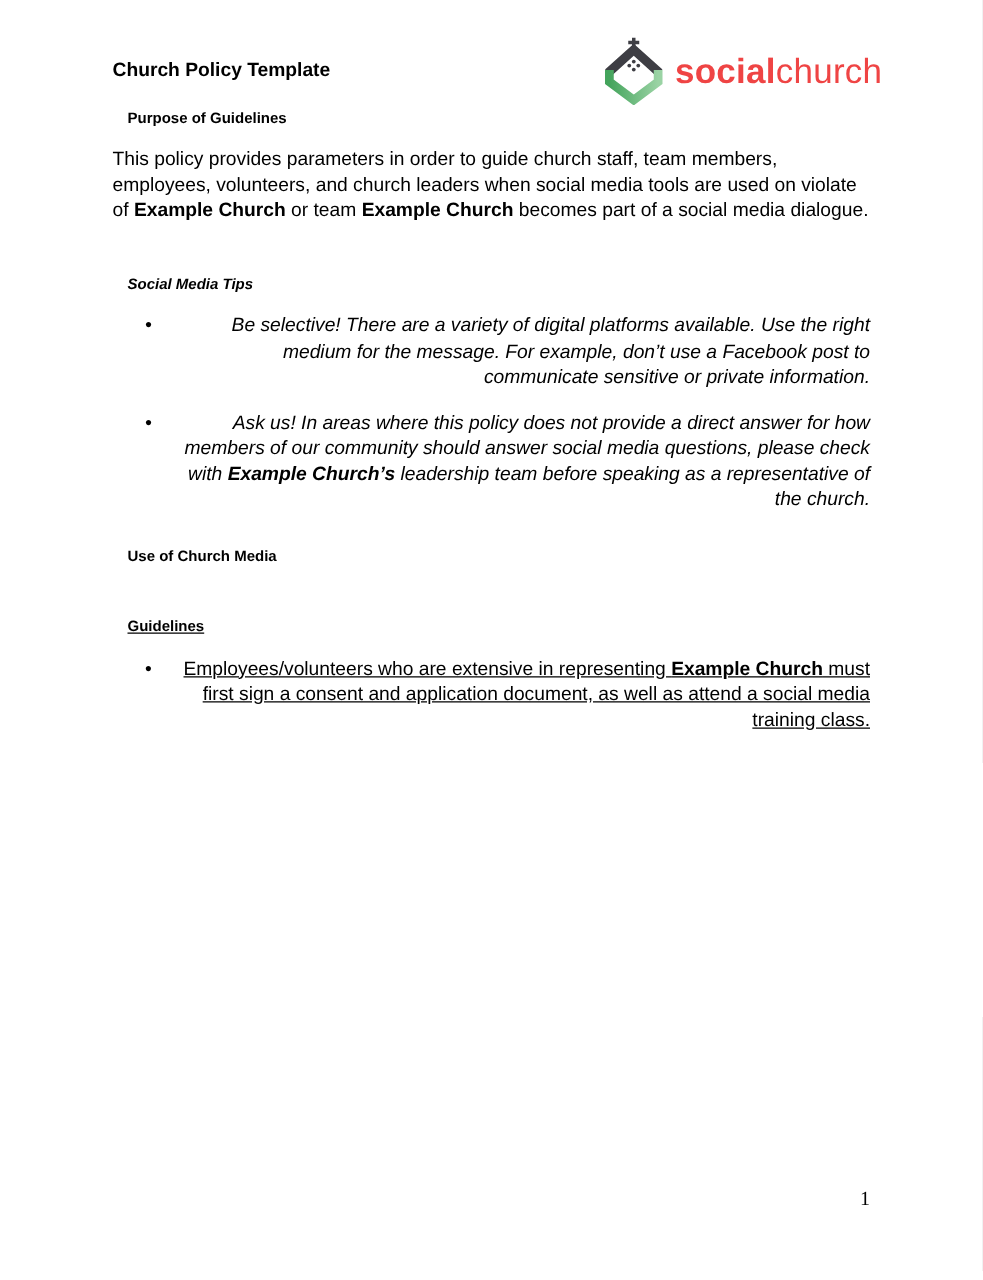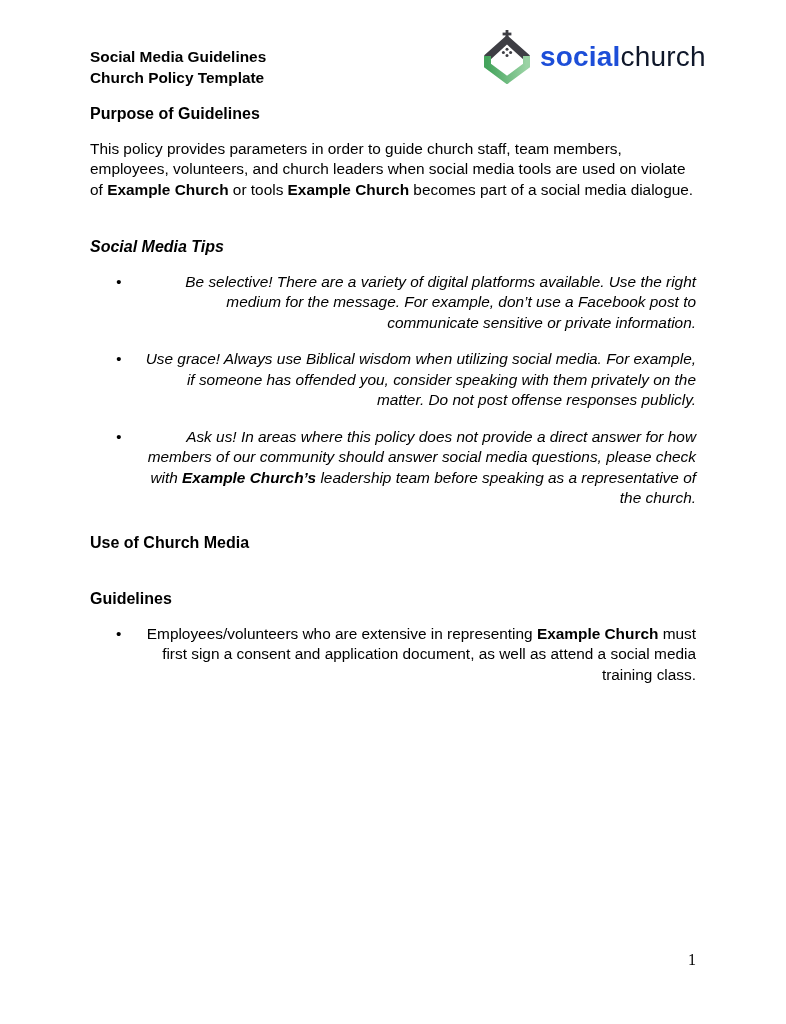--- a/index.html
+++ b/index.html
@@ -14,27 +14,27 @@
   }
   .content {
     position:absolute;
     left:90px; top:47px;
     width:606px;
     font-size:15.4px;
     line-height:20.5px;
   }
   .doc-title { font-weight:bold; margin:0 0 16px 0; }
   .section-heading {
-    font-size:16px; font-weight:bold;
-    margin:0 0 14px 0;
+    font-size:12px; font-weight:bold;
+    margin:0 0 14px 12px;
   }
   .section { margin:0; }
   .sec-tips { margin-top:37px;font-style:italic; }
   .sec-use { margin-top:24px; }
-  .sec-guidelines { margin-top:36px; }
+  .sec-guidelines { margin-top:36px;text-decoration:underline; }
   p.body-par { margin:0; }
   ul.bullets {
     list-style:none;
     margin:13px 0 0 0;
     padding:0 0 0 48px;
     text-align:right;
   }
   ul.bullets li { position:relative; margin:0 0 16px 0; }
   ul.bullets li:last-child { margin-bottom:0; }
   ul.bullets li::before {
@@ -52,22 +52,22 @@
     height:56px;
   }
   .logo svg { display:block; }
   .logo-text {
     margin-left:9px;
     font-size:28px;
     letter-spacing:0.2px;
     line-height:1;
     white-space:nowrap;
   }
-  .logo-bold { font-weight:bold; color:#1d4ed8; }
-  .logo-light { font-weight:normal; color:#0f172a; }
+  .logo-bold { font-weight:bold; color:#ef4444; }
+  .logo-light { font-weight:normal; color:#ef4444; }
 
   .page-number {
     position:absolute;
     right:90px; top:951px;
     font-family:"Liberation Serif", serif;
     font-size:16px;
   }
 </style>
 </head>
 <body>
@@ -96,34 +96,32 @@
       </g>
 
       <path d="M4.5 26 L4.5 35.5 L24 50 L43.5 35.5 L43.5 26" fill="none" stroke="url(#greenGrad)" stroke-width="7"></path>
     </svg>
     <div class="logo-text"><span class="logo-bold">social</span><span class="logo-light">church</span></div>
   </div>
 
   <div class="content">
 
     <div class="doc-title">
-      <div>Social Media Guidelines</div>
       <div>Church Policy Template</div>
     </div>
 
     <div class="section sec-purpose">
       <div class="section-heading">Purpose of Guidelines</div>
-      <p class="body-par"><span>This policy provides parameters in order to guide church staff, team members, employees, volunteers, and church leaders when social media tools are used on violate of </span><b>Example Church</b><span> or tools </span><b>Example Church</b><span> becomes part of a social media dialogue.</span></p>
+      <p class="body-par"><span>This policy provides parameters in order to guide church staff, team members, employees, volunteers, and church leaders when social media tools are used on violate of </span><b>Example Church</b><span> or team </span><b>Example Church</b><span> becomes part of a social media dialogue.</span></p>
     </div>
 
     <div class="section sec-tips">
       <div class="section-heading">Social Media Tips</div>
       <ul class="bullets">
           <li><span>Be selective! There are a variety of digital platforms available. Use the right medium for the message. For example, don’t use a Facebook post to communicate sensitive or private information.</span></li>
-          <li><span>Use grace! Always use Biblical wisdom when utilizing social media. For example, if someone has offended you, consider speaking with them privately on the matter. Do not post offense responses publicly.</span></li>
           <li><span>Ask us! In areas where this policy does not provide a direct answer for how members of our community should answer social media questions, please check with </span><b>Example Church’s</b><span> leadership team before speaking as a representative of the church.</span></li>
         </ul>
     </div>
 
     <div class="section sec-use">
       <div class="section-heading">Use of Church Media</div>
       <ul class="bullets">
         </ul>
     </div>
 

